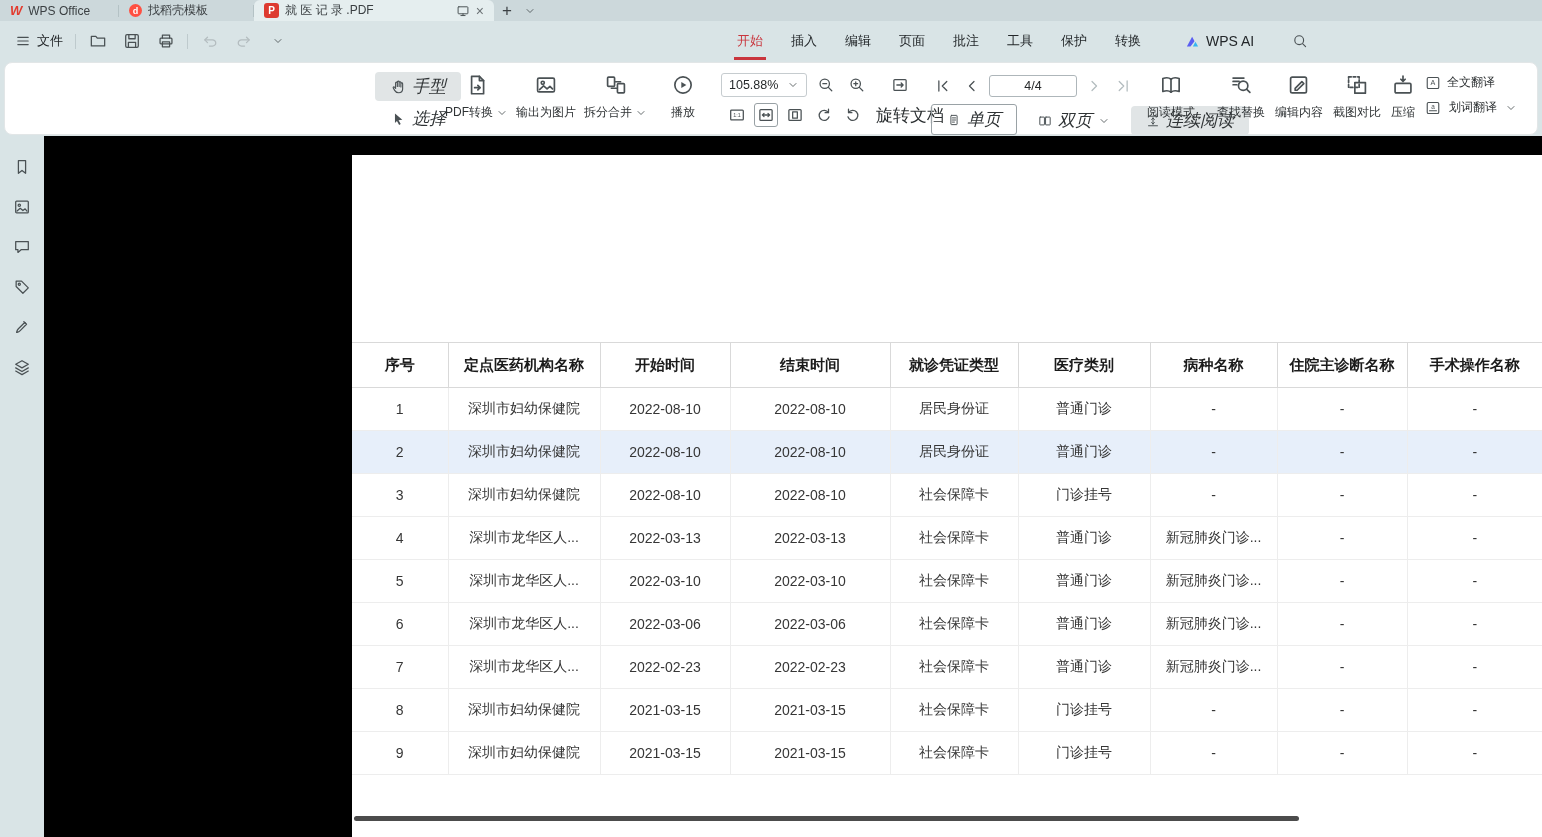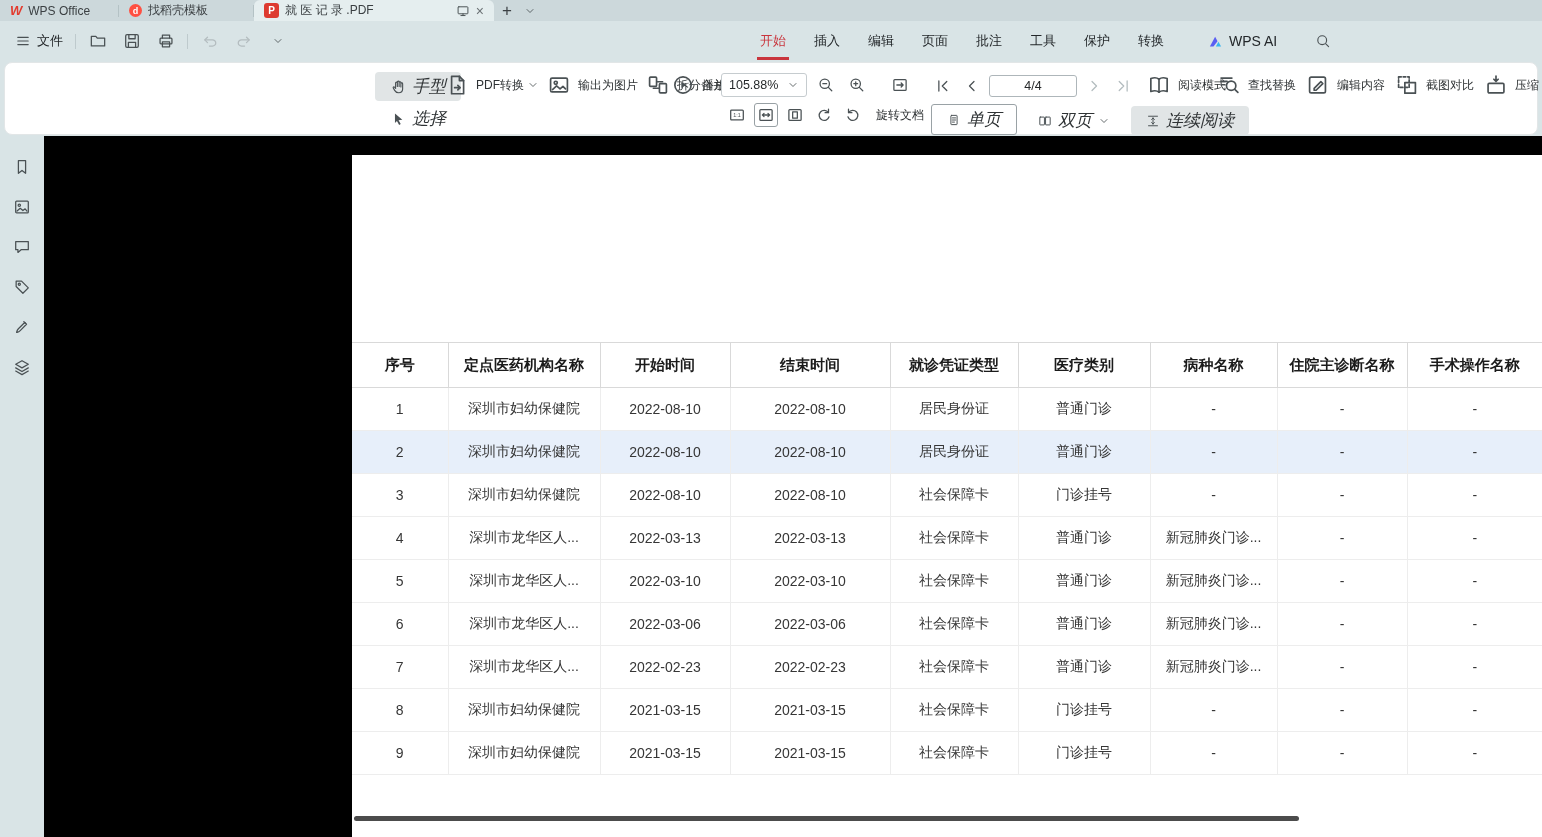--- a/index.html
+++ b/index.html
@@ -25,31 +25,31 @@
   .tab-chev{display:flex;align-items:center;padding:0 4px;}
 
   
   .menubar{position:absolute;left:0;top:21px;right:0;height:40px;}
   .menu-left{position:absolute;left:12px;top:0;height:100%;display:flex;align-items:center;gap:9px;}
   .file-btn{display:flex;align-items:center;gap:6px;font-size:13px;color:#23272a;padding:0 3px;}
   .mi{width:25px;height:25px;display:flex;align-items:center;justify-content:center;border-radius:3px;}
   .vdiv{width:1px;height:15px;background:#becacd;}
   .ribbon{position:absolute;left:737px;top:0;height:100%;display:flex;align-items:center;gap:28px;font-size:13px;}
   .rtab{position:relative;height:100%;display:flex;align-items:center;color:#23272a;}
-  .rtab.active{color:var(--accent);margin-left:23px;}
+  .rtab.active{color:var(--accent);}
   .rtab.active::after{content:"";position:absolute;left:-3px;right:-3px;bottom:1px;height:3px;background:var(--accent);}
   .wpsai{display:flex;align-items:center;gap:6px;margin-left:16px;font-size:14px;color:#23272a;height:100%;}
 
   
   .toolbar{position:absolute;left:4px;right:4px;top:62px;height:73px;background:#ffffff;border:1px solid #e2e6e7;border-radius:8px;}
   .abs{position:absolute;}
   .chip{display:flex;align-items:center;gap:6px;font-size:17px;color:#2f3335;padding:3px 15px;border-radius:4px;white-space:nowrap;font-style:italic;}
   .chip.filled{background:#e1e5e6;}
   .chip.outlined{border:1px solid #9aa2a6;border-radius:3px;}
-  .bigbtn{display:flex;flex-direction:row;align-items:center;gap:7px;padding-top:10px;font-size:12px;color:#2f3335;white-space:nowrap;}
+  .bigbtn{display:flex;flex-direction:column;align-items:center;gap:7px;padding-top:10px;font-size:12px;color:#2f3335;white-space:nowrap;}
   .lblrow{display:flex;align-items:center;gap:3px;}
   .tbtn{width:24px;height:24px;display:flex;align-items:center;justify-content:center;border-radius:3px;}
   .tbtn.sel{border:1px solid #98a0a4;}
   .combo{width:86px;height:24px;border:1px solid #c6cccf;border-radius:3px;background:#fff;display:flex;align-items:center;justify-content:space-between;padding:0 7px;font-size:12.5px;color:#26292b;}
   .pagebox{width:88px;height:22px;border:1px solid #aeb6ba;border-radius:3px;background:#fff;display:flex;align-items:center;justify-content:center;font-size:12.5px;color:#26292b;}
   .rowflex{display:flex;align-items:center;}
 
   
   .sidebar{position:absolute;left:0;top:136px;width:44px;bottom:0;display:flex;flex-direction:column;align-items:center;padding-top:18px;gap:14px;}
   .side-btn{width:26px;height:26px;display:flex;align-items:center;justify-content:center;}
@@ -283,21 +283,21 @@
             <path d="M14.8 7.2A5.6 5.6 0 1 0 15.6 12"></path>
             <path d="M15 3.6v3.8h-3.8"></path>
           </svg>
       </div>
       <div class="tbtn">
         <svg class="icon i18" viewBox="0 0 20 20">
             <path d="M5.2 7.2A5.6 5.6 0 1 1 4.4 12"></path>
             <path d="M5 3.6v3.8h3.8"></path>
           </svg>
       </div>
-      <span style="font-size:12px;margin-left:6px;">旋转文档</span>
+      <span style="font-size:17px;margin-left:6px;">旋转文档</span>
     </div>
 
     <div class="abs rowflex" style="left:926px;top:11px;gap:5px;">
       <div class="tbtn">
         <svg class="icon i18" viewBox="0 0 20 20">
             <path d="M5.4 4.4v11.2M14.2 5l-5 5 5 5"></path>
           </svg>
       </div>
       <div class="tbtn">
         <svg class="icon i18" viewBox="0 0 20 20">

